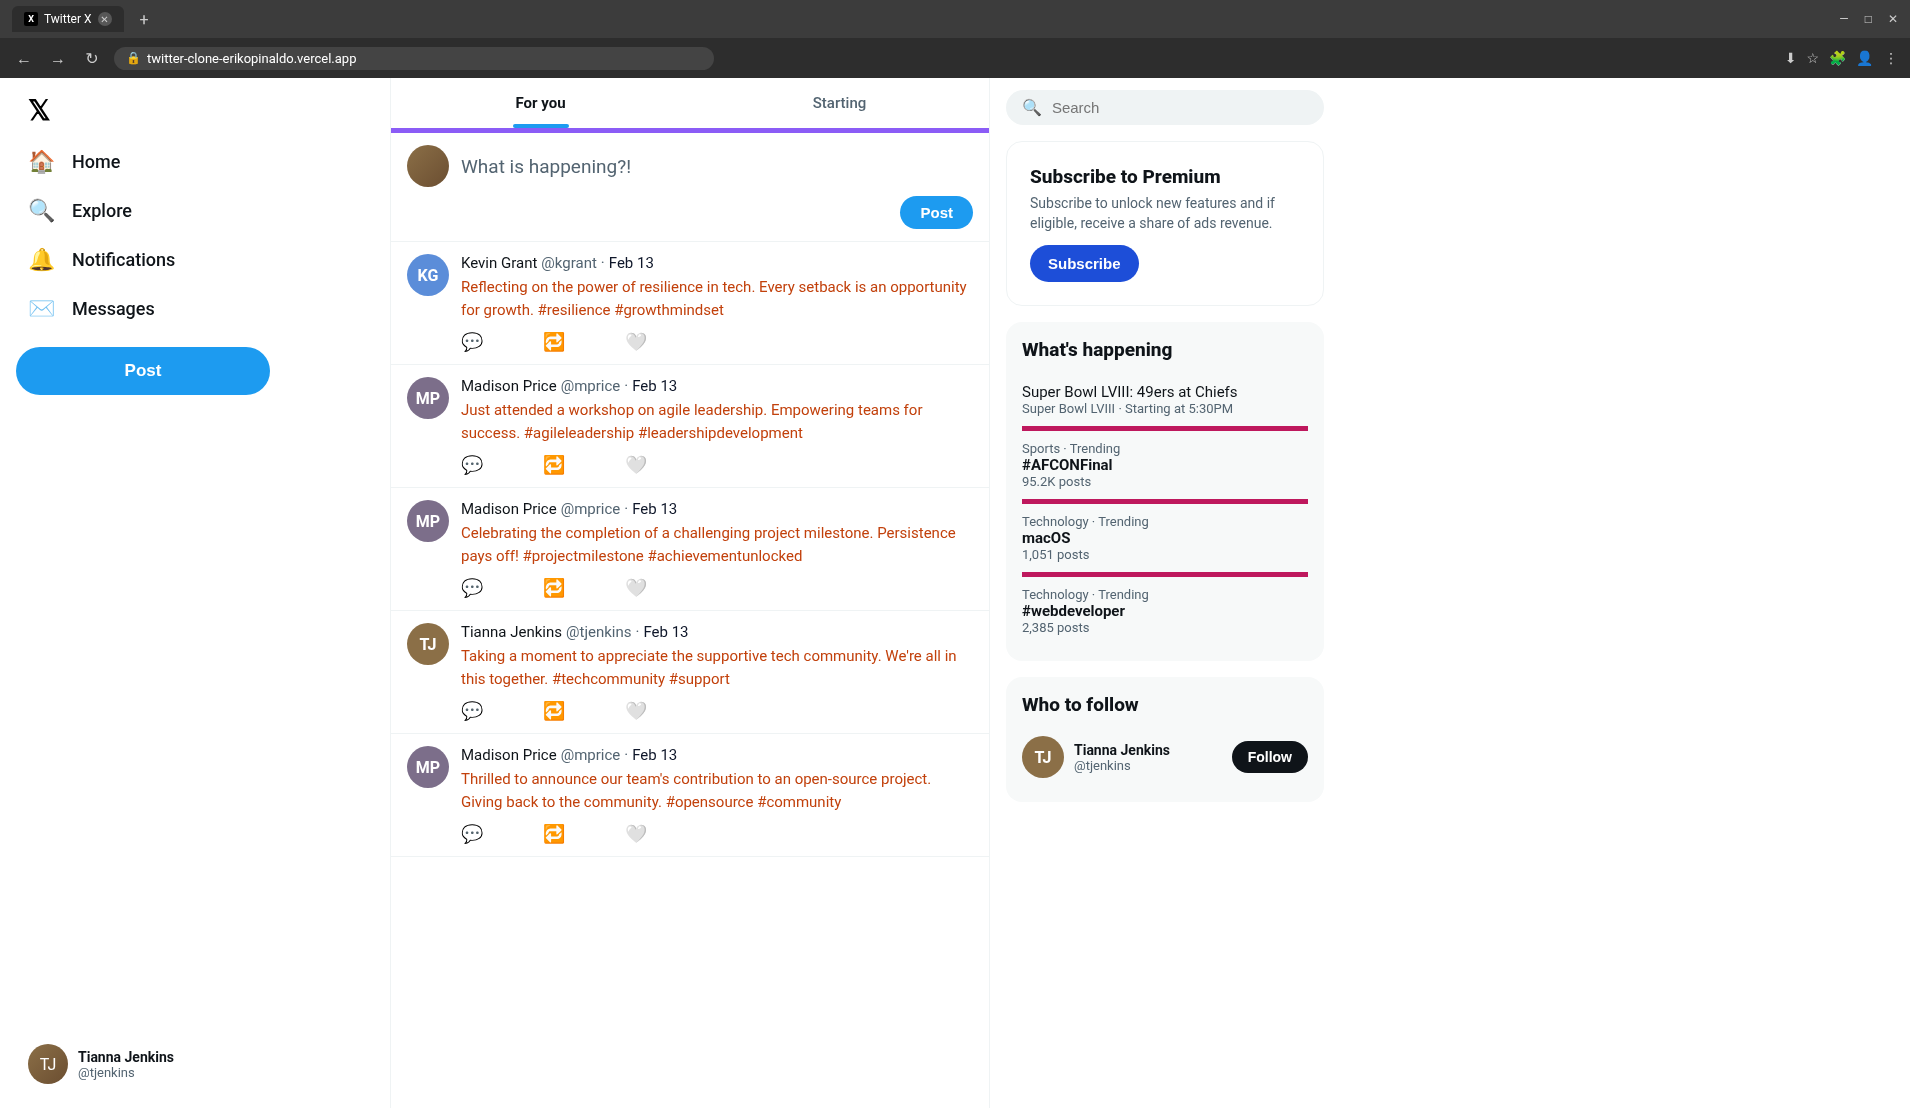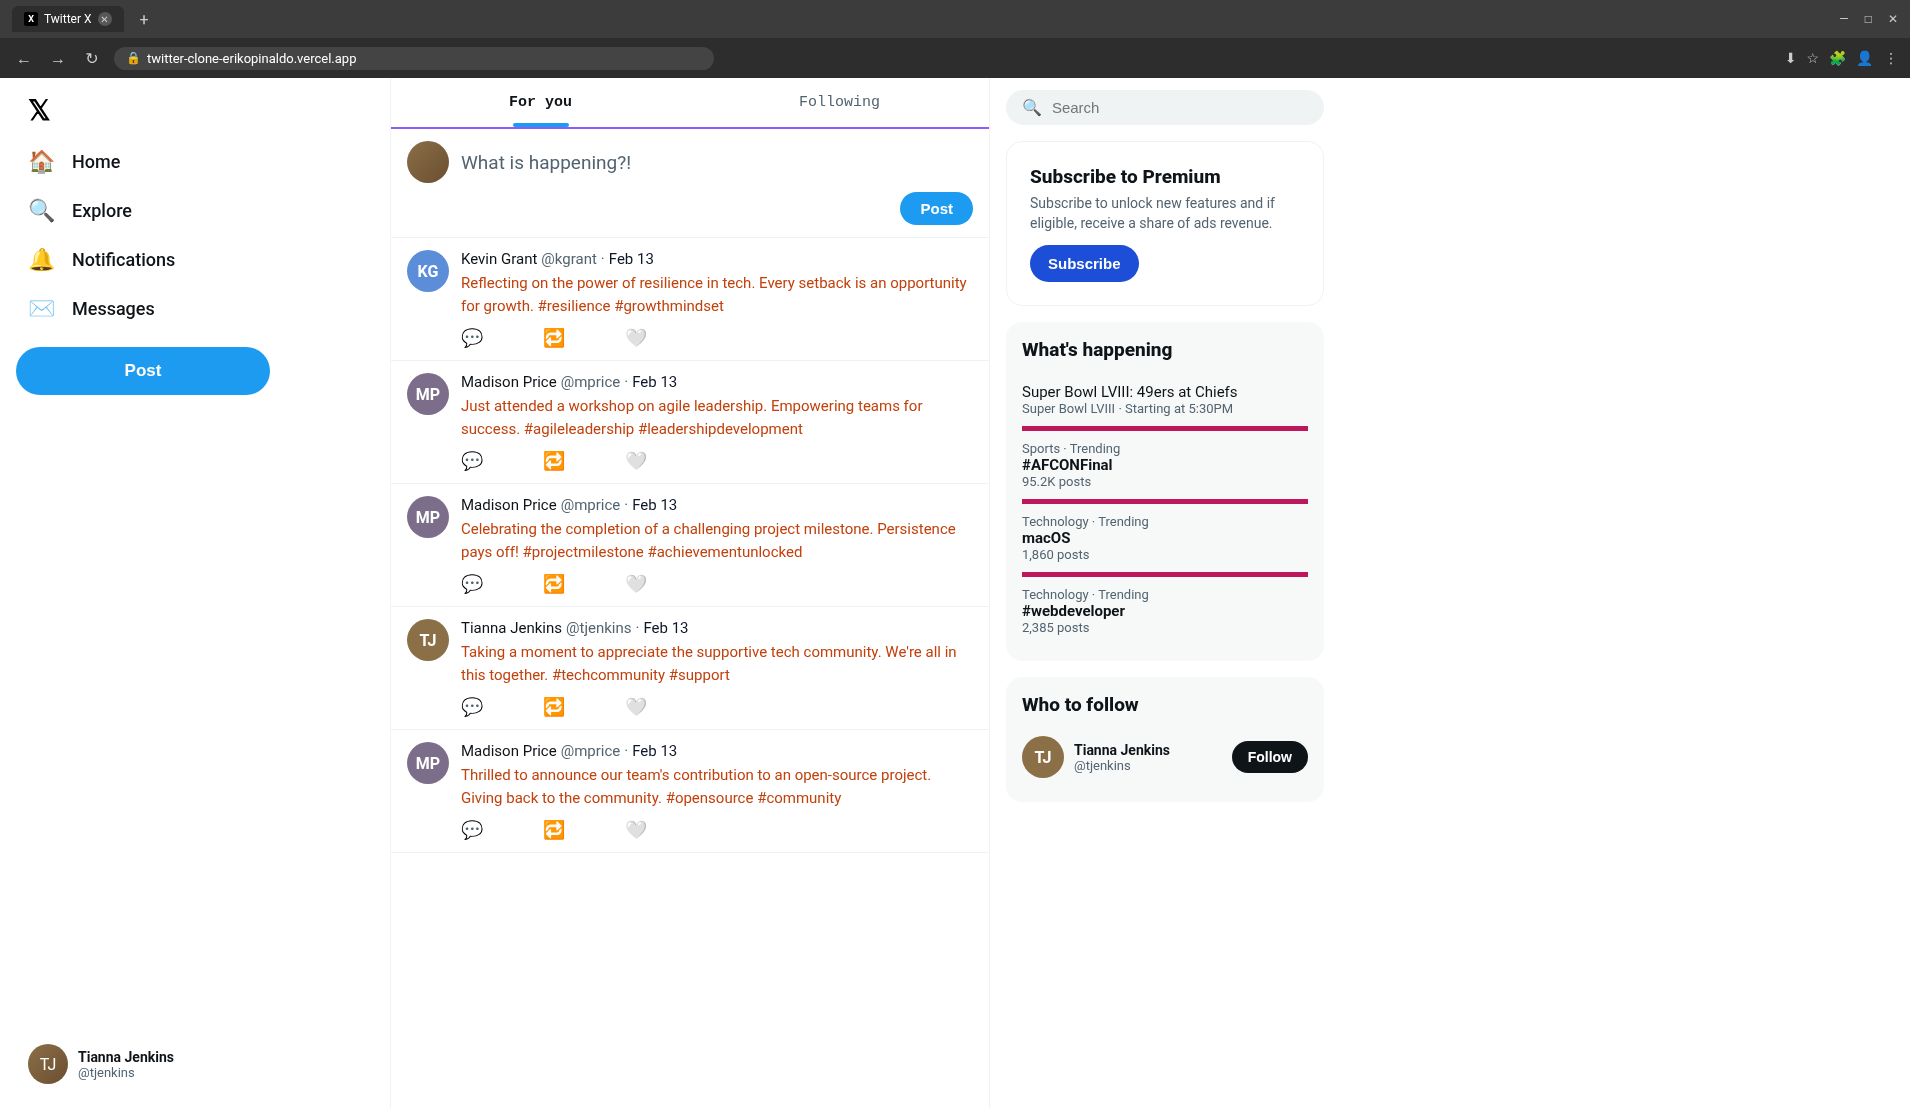--- a/index.html
+++ b/index.html
@@ -208,26 +208,25 @@
     
     .main-feed {
       flex: 1;
       max-width: 600px;
       border-left: 1px solid #eff3f4;
       border-right: 1px solid #eff3f4;
       min-height: 100%;
     }
     .feed-tabs {
       display: flex;
-      border-bottom: 2px solid #8b5cf6;
+      border-bottom: 5px solid #8b5cf6;
       position: sticky;
       top: 0;
       background: rgba(255,255,255,0.85);
       backdrop-filter: blur(4px);
-      font-family: Liberation Mono, monospace;
     }
     .feed-tab {
       flex: 1;
       text-align: center;
       padding: 16px 0;
       font-size: 15px;
       font-weight: 500;
       cursor: pointer;
       color: #536471;
       position: relative;
@@ -563,21 +562,21 @@
         <div class="user-name">Tianna Jenkins</div>
         <div class="user-handle">@tjenkins</div>
       </div>
     </div>
   </div>
 
   <div class="main-feed">
 
     <div class="feed-tabs">
       <div class="feed-tab active">For you</div>
-      <div class="feed-tab">Following</div>
+      <div class="feed-tab">Starting</div>
     </div>
 
     <div class="compose-area">
       <div class="compose-avatar"></div>
       <div class="compose-input">
         <div class="compose-placeholder">What is happening?!</div>
         <div class="compose-actions">
           <button class="post-submit-btn">Post</button>
         </div>
       </div>
@@ -712,21 +711,21 @@
       <div class="trend-item">
         <div class="trend-meta">Sports · Trending</div>
         <div class="trend-name">#AFCONFinal</div>
         <div class="trend-count">95.2K posts</div>
       </div>
 
 
       <div class="trend-item">
         <div class="trend-meta">Technology · Trending</div>
         <div class="trend-name">macOS</div>
-        <div class="trend-count">1,860 posts</div>
+        <div class="trend-count">1,051 posts</div>
       </div>
 
       <div class="trend-item">
         <div class="trend-meta">Technology · Trending</div>
         <div class="trend-name">#webdeveloper</div>
         <div class="trend-count">2,385 posts</div>
       </div>
     </div>
 
     <div class="who-to-follow">

